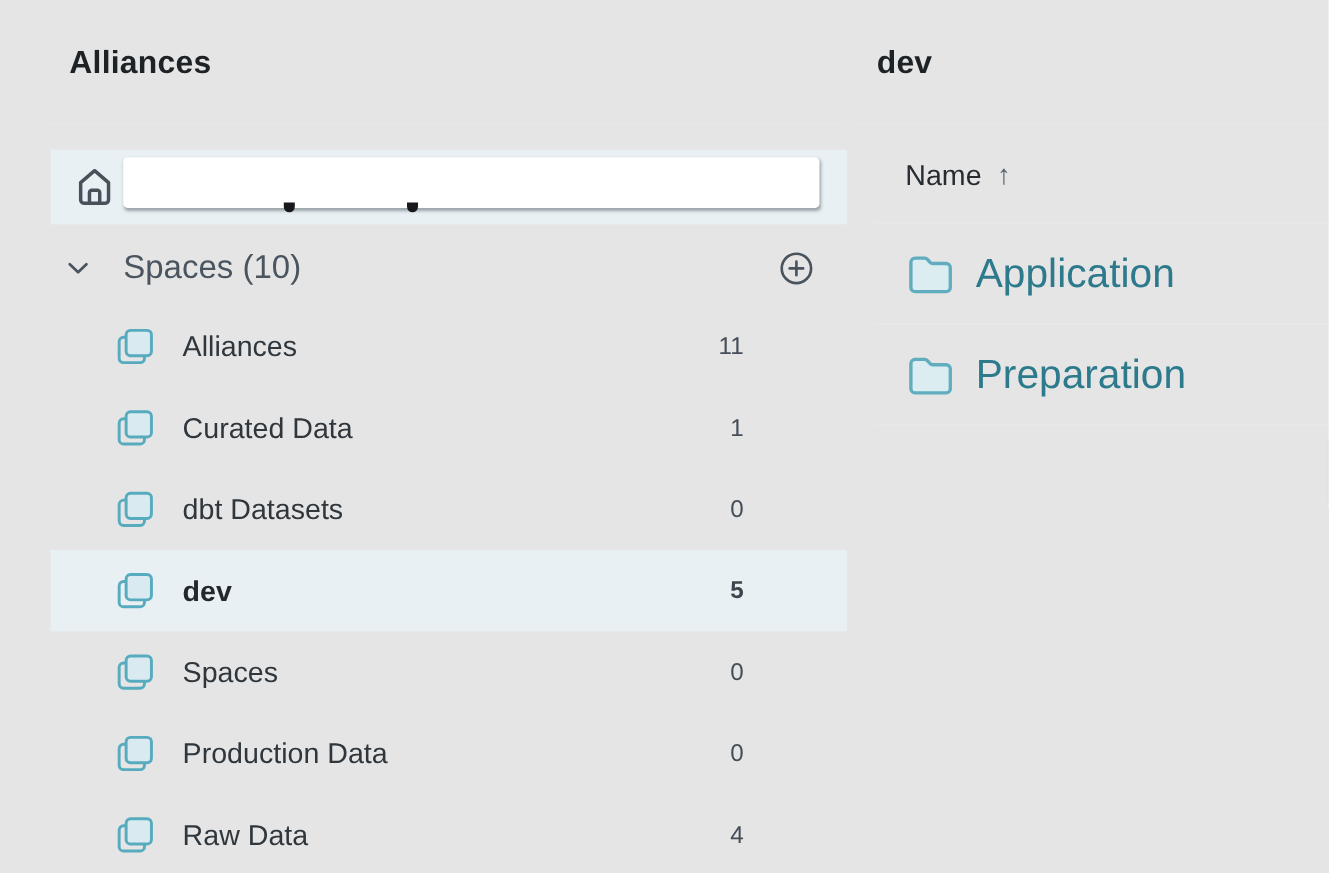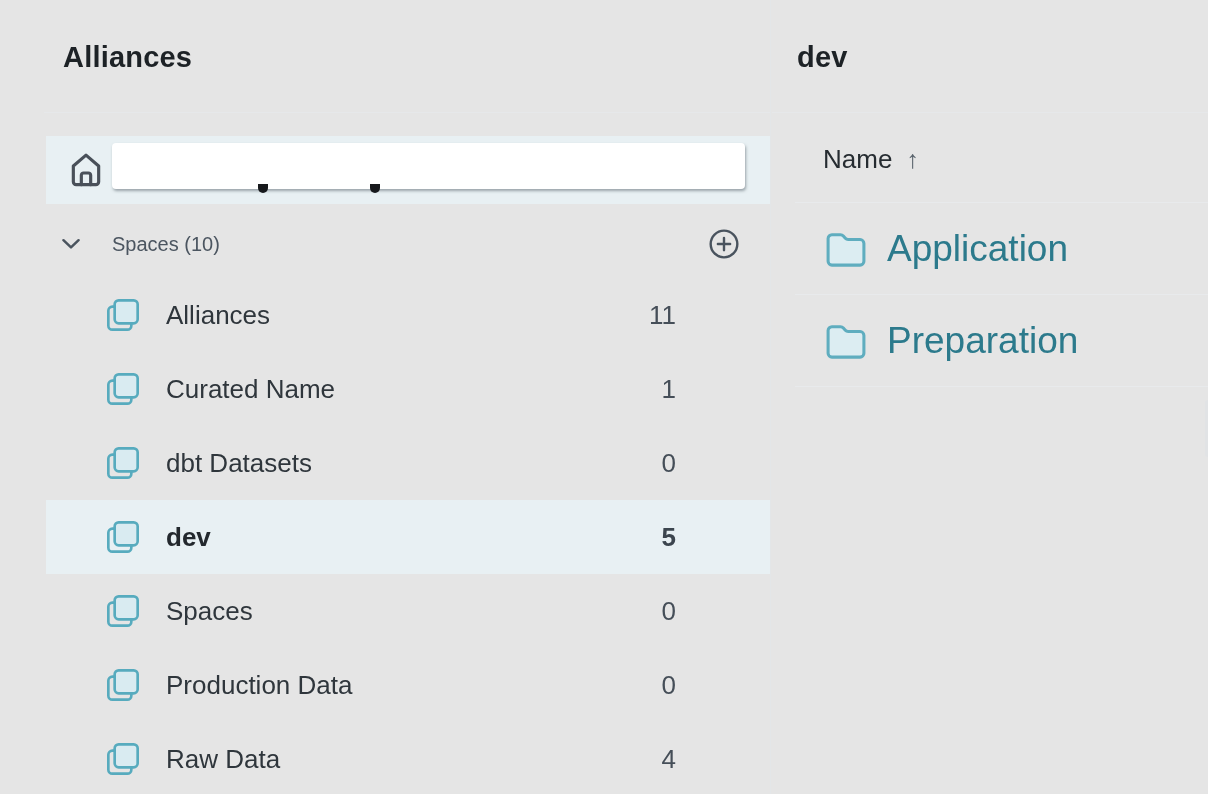--- a/index.html
+++ b/index.html
@@ -16,27 +16,27 @@
   .panel-title{position:absolute;left:63px;top:41px;font-size:29px;font-weight:700;color:#1d2226;letter-spacing:.2px;white-space:nowrap;}
   .sidebar-divider{position:absolute;left:44px;right:0;top:112px;height:1px;background:#e6e8ea;}
   .home-row{position:absolute;left:46px;top:136px;width:724px;height:68px;background:#e8f0f3;display:flex;align-items:center;}
   .home-row svg{margin-left:20px;flex:0 0 auto;}
   .redaction{position:absolute;left:66px;top:7px;width:633px;height:46px;background:#ffffff;border-radius:4px;box-shadow:1px 2px 3px rgba(90,100,110,.55);}
   .desc-mark{position:absolute;bottom:-4px;width:10px;height:9px;background:#17191c;border-radius:0 0 6px 6px;}
   .desc-1{left:146px;}
   .desc-2{left:258px;}
   .spaces-header{position:absolute;left:46px;top:223px;width:724px;height:42px;display:flex;align-items:center;}
   .spaces-header .chev{margin-left:12px;cursor:pointer;flex:0 0 auto;display:flex;}
-  .spaces-label{margin-left:28px;font-size:20px;color:#4b5560;white-space:nowrap;}
+  .spaces-label{margin-left:28px;font-size:30px;color:#4b5560;white-space:nowrap;}
   .add-btn{margin-left:auto;margin-right:30px;width:32px;height:32px;display:flex;align-items:center;justify-content:center;background:none;border:none;padding:0;cursor:pointer;}
   .space-list{position:absolute;left:46px;top:278px;width:724px;}
   .space-row{height:74px;display:flex;align-items:center;padding-left:57px;position:relative;box-sizing:border-box;cursor:pointer;}
   .space-row svg{flex:0 0 auto;}
   .space-row .label{margin-left:23px;font-size:26px;color:#2f363c;white-space:nowrap;}
-  .space-row .count{position:absolute;right:94px;font-size:26px;color:#454e58;}
+  .space-row .count{position:absolute;right:94px;font-size:22px;color:#454e58;}
   .space-row.selected{background:#e8f0f3;}
   .space-row.selected .label{font-weight:700;color:#23282d;}
   .space-row.selected .count{font-weight:700;color:#3c454e;}
   
   .main{position:absolute;left:772px;top:0;right:0;bottom:0;}
   .main .panel-title{left:25px;}
   .main-divider{position:absolute;left:0;right:0;top:112px;height:1px;background:#e6e8ea;}
   .table-header{position:absolute;left:51px;top:144px;display:flex;align-items:center;cursor:pointer;}
   .table-header .col{font-size:26px;color:#262c31;white-space:nowrap;}
   .table-header .arrow{margin-left:14px;font-size:25px;color:#59636c;}
@@ -92,21 +92,21 @@
         </svg>
         <span class="label">Alliances</span>
         <span class="count">11</span>
       </div>
 
       <div class="space-row">
         <svg width="40" height="40" viewBox="0 0 24 24" fill="none">
           <rect x="3.2" y="7" width="13.8" height="13.8" rx="2.4" stroke="#57abbe" stroke-width="1.6"></rect>
           <rect x="7" y="3.2" width="13.8" height="13.8" rx="2.4" fill="#d9ebf1" stroke="#57abbe" stroke-width="1.6"></rect>
         </svg>
-        <span class="label">Curated Name</span>
+        <span class="label">Curated Data</span>
         <span class="count">1</span>
       </div>
 
       <div class="space-row">
         <svg width="40" height="40" viewBox="0 0 24 24" fill="none">
           <rect x="3.2" y="7" width="13.8" height="13.8" rx="2.4" stroke="#57abbe" stroke-width="1.6"></rect>
           <rect x="7" y="3.2" width="13.8" height="13.8" rx="2.4" fill="#d9ebf1" stroke="#57abbe" stroke-width="1.6"></rect>
         </svg>
         <span class="label">dbt Datasets</span>
         <span class="count">0</span>

